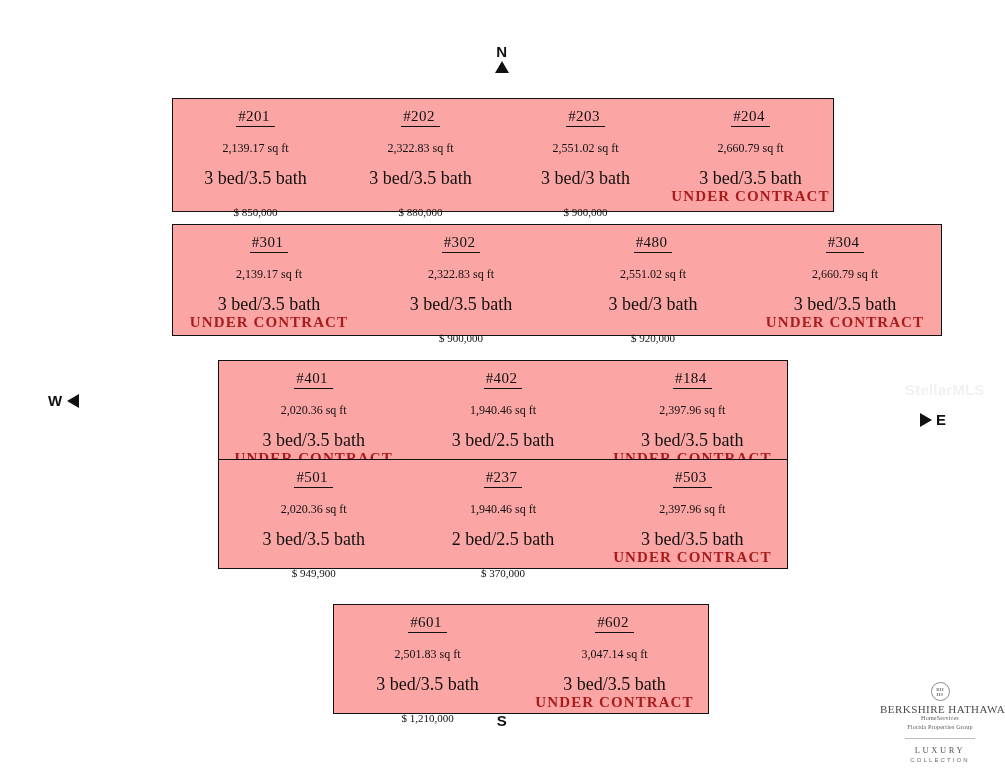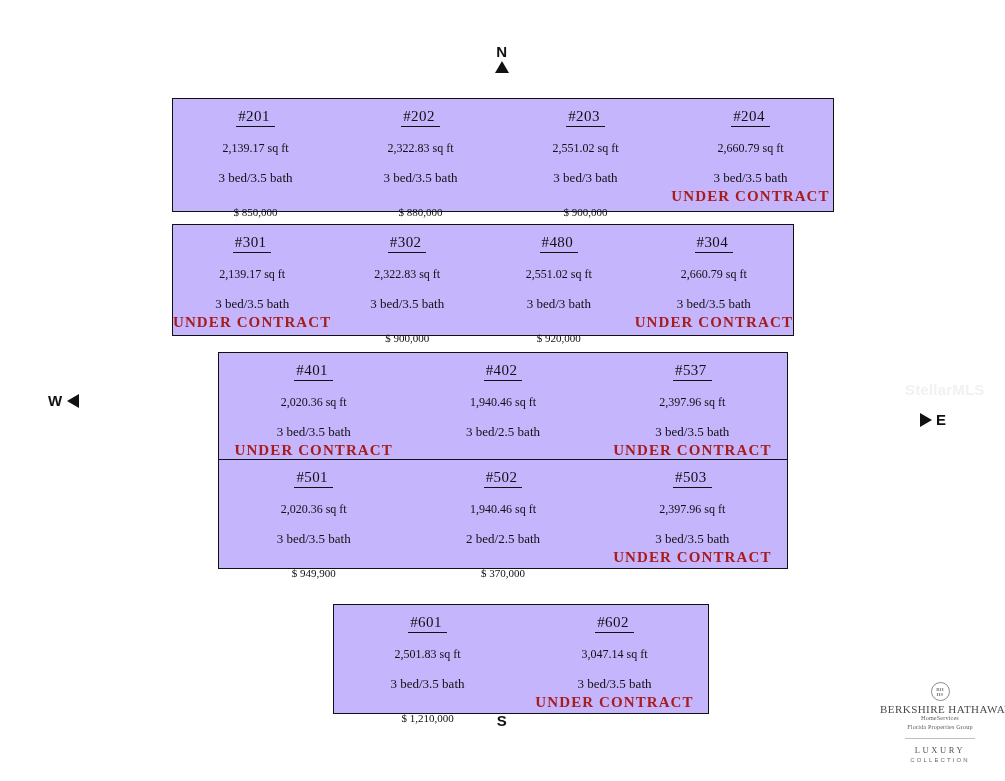--- a/index.html
+++ b/index.html
@@ -25,21 +25,21 @@
 
   #compass-north{left:479px;top:44px;width:46px;}
   #compass-south{left:479px;top:700px;width:46px;}
   #compass-west{left:48px;top:393px;display:flex;align-items:center;gap:4px;}
   #compass-east{left:920px;top:412px;display:flex;align-items:center;gap:4px;}
 
   
   .floor-row{
     position:absolute;
     border:1.6px solid #111;
-    background:#c4b5fd;
+    background:#fca5a5;
     box-sizing:border-box;
     display:flex;
   }
   .unit{
     flex:1 1 0;
     position:relative;
     display:flex;
     flex-direction:column;
     align-items:center;
     justify-content:flex-start;
@@ -56,21 +56,21 @@
     white-space:nowrap;
   }
   .unit-sqft{
     font-size:12px;
     color:#111;
     margin-top:13px;
     line-height:16px;
     white-space:nowrap;
   }
   .unit-beds{
-    font-size:13px;
+    font-size:18px;
     color:#111;
     margin-top:14px;
     line-height:16px;
     white-space:nowrap;
   }
   .unit-price{
     font-size:11px;
     color:#111;
     margin-top:20px;
     line-height:13px;
@@ -81,22 +81,22 @@
     color:#a81c1c;
     font-weight:bold;
     letter-spacing:1.1px;
     margin-top:2px;
     line-height:17px;
     white-space:nowrap;
   }
 
   
   #floor-row-2{left:172px;top:98px;width:662px;height:114px;}
-  #floor-row-3{left:172px;top:224px;width:622px;height:112px;}
-  #floor-row-4{left:218px;top:352px;width:570px;height:140px;}
+  #floor-row-3{left:172px;top:224px;width:770px;height:112px;}
+  #floor-row-4{left:218px;top:360px;width:570px;height:140px;}
   #floor-row-5{left:218px;top:459px;width:570px;height:110px;justify-content:flex-end;}
   #floor-row-6{left:333px;top:604px;width:376px;height:110px;}
 
   
   #stellar-watermark{
     position:absolute;left:905px;top:381px;
     font-family:"Liberation Sans","DejaVu Sans",sans-serif;
     font-size:15px;font-weight:600;letter-spacing:.2px;
     color:#f1f1f1;
     white-space:nowrap;
@@ -206,35 +206,35 @@
           <div class="unit-beds">3 bed/3.5 bath</div>
           <div class="unit-status" style="color: rgb(168, 28, 28);">UNDER  CONTRACT</div>
         </div>
         <div class="unit">
           <div class="unit-number">#402</div>
           <div class="unit-sqft">1,940.46 sq ft</div>
           <div class="unit-beds">3 bed/2.5 bath</div>
           <div class="unit-price">$ 840,000</div>
         </div>
         <div class="unit">
-          <div class="unit-number">#537</div>
+          <div class="unit-number">#184</div>
           <div class="unit-sqft">2,397.96 sq ft</div>
           <div class="unit-beds">3 bed/3.5 bath</div>
           <div class="unit-status" style="color: rgb(168, 28, 28);">UNDER  CONTRACT</div>
         </div>
       </div>
       <div class="floor-row" id="floor-row-5">
         <div class="unit">
           <div class="unit-number">#501</div>
           <div class="unit-sqft">2,020.36 sq ft</div>
           <div class="unit-beds">3 bed/3.5 bath</div>
           <div class="unit-price">$ 949,900</div>
         </div>
         <div class="unit">
-          <div class="unit-number">#502</div>
+          <div class="unit-number">#237</div>
           <div class="unit-sqft">1,940.46 sq ft</div>
           <div class="unit-beds">2 bed/2.5 bath</div>
           <div class="unit-price">$ 370,000</div>
         </div>
         <div class="unit">
           <div class="unit-number">#503</div>
           <div class="unit-sqft">2,397.96 sq ft</div>
           <div class="unit-beds">3 bed/3.5 bath</div>
           <div class="unit-status" style="color: rgb(168, 28, 28);">UNDER  CONTRACT</div>
         </div>

